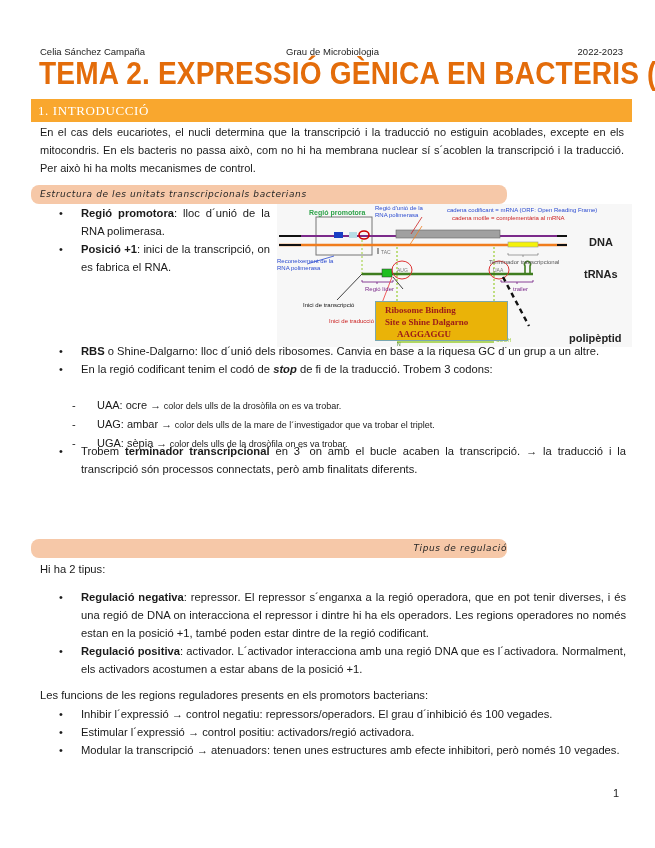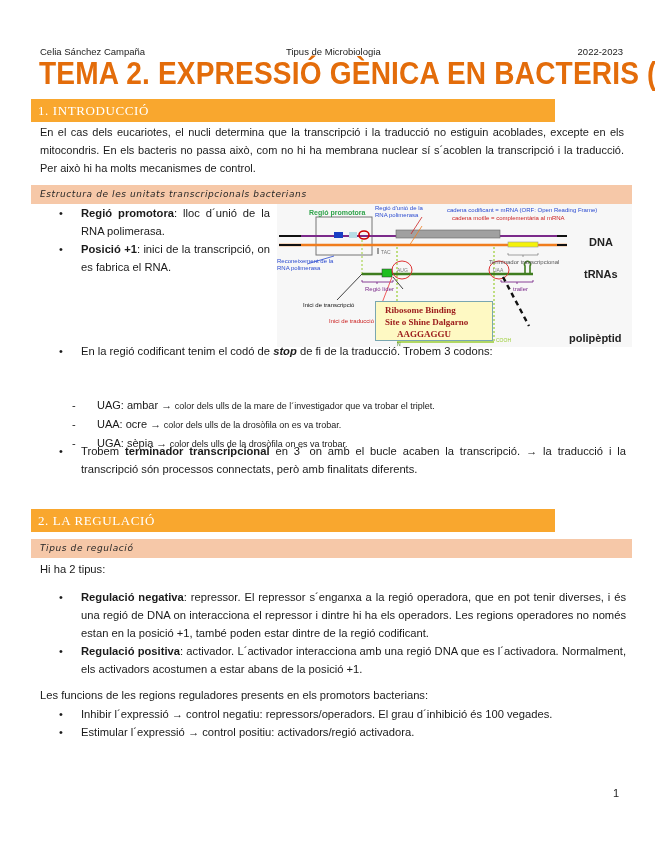--- a/index.html
+++ b/index.html
@@ -7,75 +7,76 @@
   body { font-family: "Liberation Sans", sans-serif; color: #1a1a1a; position: relative; }
   .page { position: absolute; left: 4px; top: 0; width: 655px; height: 848px; margin-top: 6px; }
 
   .hdr { position: absolute; top: 40px; left: 36px; right: 36px; height: 12px; font-size: 9.5px; color: #222; }
   .hdr .l { position: absolute; left: 0; }
   .hdr .c { position: absolute; left: 246px; }
   .hdr .r { position: absolute; right: 0; }
 
   .title { position: absolute; top: 50px; left: 35px; font-family: "Liberation Sans", sans-serif; font-weight: bold; font-size: 30.5px; color: #e36c0a; letter-spacing: 0.2px; white-space: nowrap; transform: scaleX(0.92); transform-origin: left top; }
 
-  .sec-bar { position: absolute; left: 27px; width: 524px; height: 23px; background: #f9a72e; color: #ffffff; font-family: "Liberation Serif", serif; font-size: 13px; letter-spacing: 0.6px; padding: 4px 0 0 7px; }
-  .sub-bar { position: absolute; left: 27px; width: 601px; height: 19px; background: #f6c8a8; color: #262626; font-family: "DejaVu Sans", sans-serif; font-style: italic; font-size: 9px; letter-spacing: 0.6px; padding: 4px 0 0 9px; }
+  .sec-bar { position: absolute; left: 27px; width: 601px; height: 23px; background: #f9a72e; color: #ffffff; font-family: "Liberation Serif", serif; font-size: 13px; letter-spacing: 0.6px; padding: 4px 0 0 7px; }
+  .sub-bar { position: absolute; left: 27px; width: 476px; height: 19px; background: #f6c8a8; color: #262626; font-family: "DejaVu Sans", sans-serif; font-style: italic; font-size: 9px; letter-spacing: 0.6px; padding: 4px 0 0 9px; border-radius: 8px; }
 
   .para { position: absolute; left: 36px; width: 584px; font-size: 11px; line-height: 18px; text-align: justify; color: #1a1a1a; }
   .plain { position: absolute; font-size: 11.2px; line-height: 18px; color: #1a1a1a; }
 
   ul.bl { position: absolute; list-style: none; font-size: 11.2px; line-height: 18px; color: #1a1a1a; }
   ul.bl li { position: relative; padding-left: 25px; text-align: justify; }
   ul.bl li::before { content: "•"; position: absolute; left: 3px; top: 0; font-size: 11px; }
   ul.dash { position: absolute; list-style: none; font-size: 11px; line-height: 18px; color: #1a1a1a; }
   ul.dash li { position: relative; padding-left: 29px; white-space: nowrap; }
   ul.dash li::before { content: "-"; position: absolute; left: 4px; }
   ul.dash li .small { font-size: 9px; }
   b { font-weight: bold; }
   .stop { font-weight: bold; font-style: italic; }
 
   .fig { position: absolute; left: 273px; top: 198px; width: 355px; height: 143px; background: #f7f7f7; }
   .fig .lbl { position: absolute; font-size: 6px; white-space: nowrap; line-height: 7px; }
   .fig .big { position: absolute; font-size: 11px; font-weight: bold; color: #222; text-align: right; }
-  .rbs-box { position: absolute; left: 98px; top: 97px; width: 118px; height: 40px; background: #fef9c3; border: 1px solid #7aa7b0; color: #9b1a1a; font-family: "Liberation Serif", serif; font-weight: bold; font-size: 9px; line-height: 12px; padding: 2px 0 0 9px; }
+  .rbs-box { position: absolute; left: 98px; top: 97px; width: 133px; height: 40px; background: #eab308; border: 1px solid #7aa7b0; color: #9b1a1a; font-family: "Liberation Serif", serif; font-weight: bold; font-size: 9px; line-height: 12px; padding: 2px 0 0 9px; }
   .rbs-box span { display: block; }
 
   .pgnum { position: absolute; left: 609px; top: 781px; font-size: 11px; color: #222; }
 </style>
 </head>
 <body>
 
 <div class="page">
 
   <div class="hdr">
     <span class="l">Celia Sánchez Campaña</span>
-    <span class="c">Tipus de Microbiologia</span>
+    <span class="c">Grau de Microbiologia</span>
     <span class="r">2022-2023</span>
   </div>
 
   <div class="title">TEMA 2. EXPRESSIÓ GÈNICA EN BACTERIS (I)</div>
 
   <div class="sec-bar" style="top:93px;">1. INTRODUCCIÓ</div>
 
   <div class="para" style="top:117px;">En el cas dels eucariotes, el nucli determina que la transcripció i la traducció no estiguin acoblades, excepte en els mitocondris. En els bacteris no passa això, com no hi ha membrana nuclear sí s´acoblen la transcripció i la traducció. Per això hi ha molts mecanismes de control.</div>
 
   <div class="sub-bar" style="top:179px;">Estructura de les unitats transcripcionals bacterians</div>
 
   <ul class="bl" style="left:52px; top:198px; width:214px;">
     <li><b>Regió promotora</b><span>: lloc d´unió de la RNA polimerasa.</span></li>
     <li><b>Posició +1</b><span>: inici de la transcripció, on es fabrica el RNA.</span></li>
   </ul>
 
   <ul class="bl" style="left:52px; top:336px; width:570px;">
+    <li><b>RBS</b><span style="display:inline;"> o Shine-Dalgarno: lloc d´unió dels ribosomes. Canvia en base a la riquesa GC d´un grup a un altre.</span></li>
     <li><span>En la regió codificant tenim el codó de </span><span class="stop">stop</span><span> de fi de la traducció. Trobem 3 codons:</span></li>
   </ul>
 
   <ul class="dash" style="left:64px; top:390px; width:560px;">
+    <li><span>UAA: ocre →</span><span class="small"> color dels ulls de la drosòfila on es va trobar.</span></li>
     <li><span>UAG: ambar →</span><span class="small"> color dels ulls de la mare de l´investigador que va trobar el triplet.</span></li>
-    <li><span>UAA: ocre →</span><span class="small"> color dels ulls de la drosòfila on es va trobar.</span></li>
     <li><span>UGA: sèpia →</span><span class="small"> color dels ulls de la drosòfila on es va trobar.</span></li>
   </ul>
 
   <ul class="bl" style="left:52px; top:436px; width:570px;">
     <li><span>Trobem </span><b>terminador transcripcional</b><span> en 3´ on amb el bucle acaben la transcripció. → la traducció i la transcripció són processos connectats, però amb finalitats diferents.</span></li>
   </ul>
 
   <div class="fig">
     <svg width="355" height="143" viewBox="0 0 355 143">
 
@@ -142,32 +143,32 @@
     <span class="big" style="left:307px; top:64px;">tRNAs</span>
     <span class="big" style="left:292px; top:128px;">polipèptid</span>
 
     <div class="rbs-box">
       <span>Ribosome Binding</span>
       <span>Site o Shine Dalgarno</span>
       <span style="padding-left:12px;">AAGGAGGU</span>
     </div>
   </div>
 
-  <div class="sec-bar" style="top:503px;">2. LA REGULACIÓ</div>
 
-  <div class="sub-bar" style="top:533px;">Tipus de regulació</div>
+  <div class="sub-bar" style="top:533px;text-align:right;">Tipus de regulació</div>
 
   <div class="plain" style="left:36px; top:554px;">Hi ha 2 tipus:</div>
 
   <ul class="bl" style="left:52px; top:582px; width:570px;">
     <li><b>Regulació negativa</b><span>: repressor. El repressor s´enganxa a la regió operadora, que en pot tenir diverses, i és una regió de DNA on interacciona el repressor i dintre hi ha els operadors. Les regions operadores no només estan en la posició +1, també poden estar dintre de la regió codificant.</span></li>
     <li><b>Regulació positiva</b><span>: activador. L´activador interacciona amb una regió DNA que es l´activadora. Normalment, els activadors acostumen a estar abans de la posició +1.</span></li>
   </ul>
 
   <div class="plain" style="left:36px; top:680px;">Les funcions de les regions reguladores presents en els promotors bacterians:</div>
 
   <ul class="bl" style="left:52px; top:699px; width:570px;">
     <li>Inhibir l´expressió → control negatiu: repressors/operadors. El grau d´inhibició és 100 vegades.</li>
     <li>Estimular l´expressió → control positiu: activadors/regió activadora.</li>
+    <li>Modular la transcripció → atenuadors: tenen unes estructures amb efecte inhibitori, però només 10 vegades.</li>
   </ul>
 
   <div class="pgnum">1</div>
 </div>
 
 </body></html>

